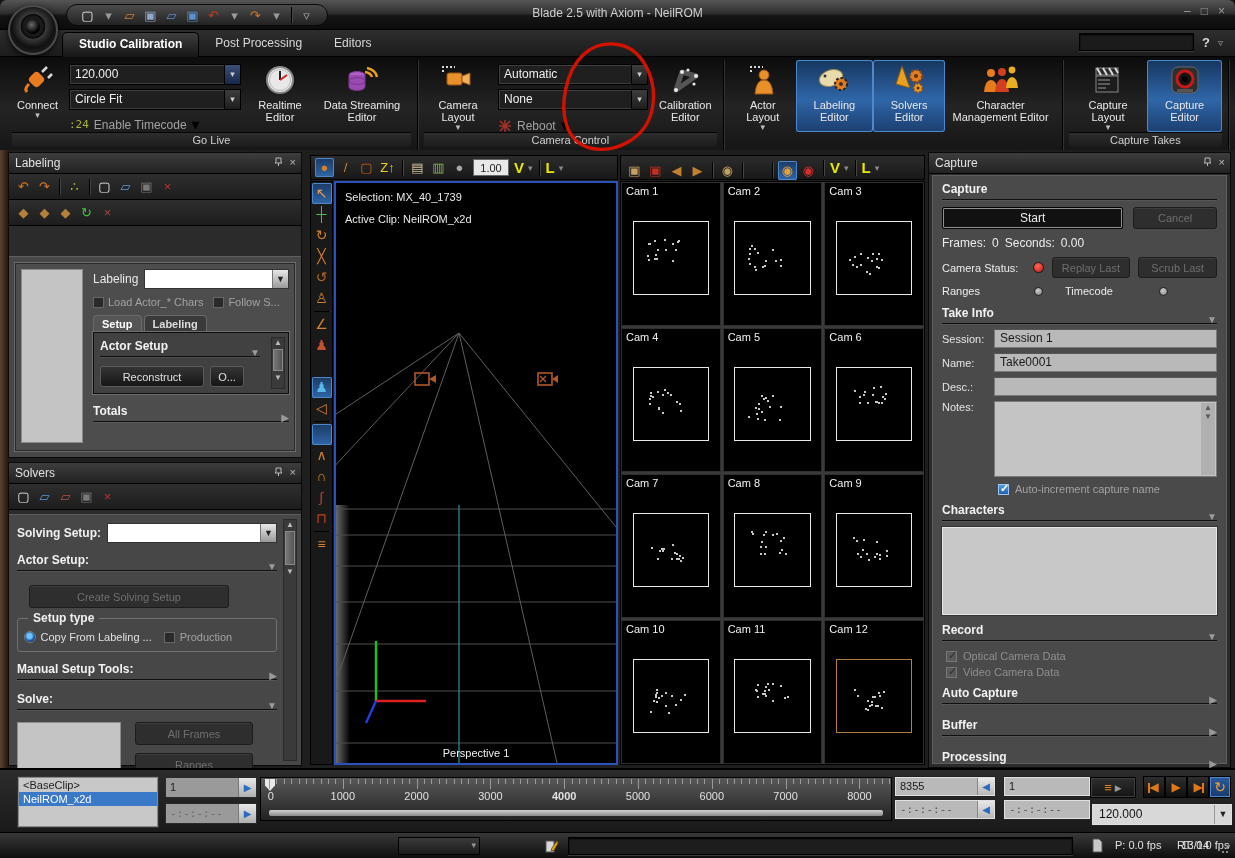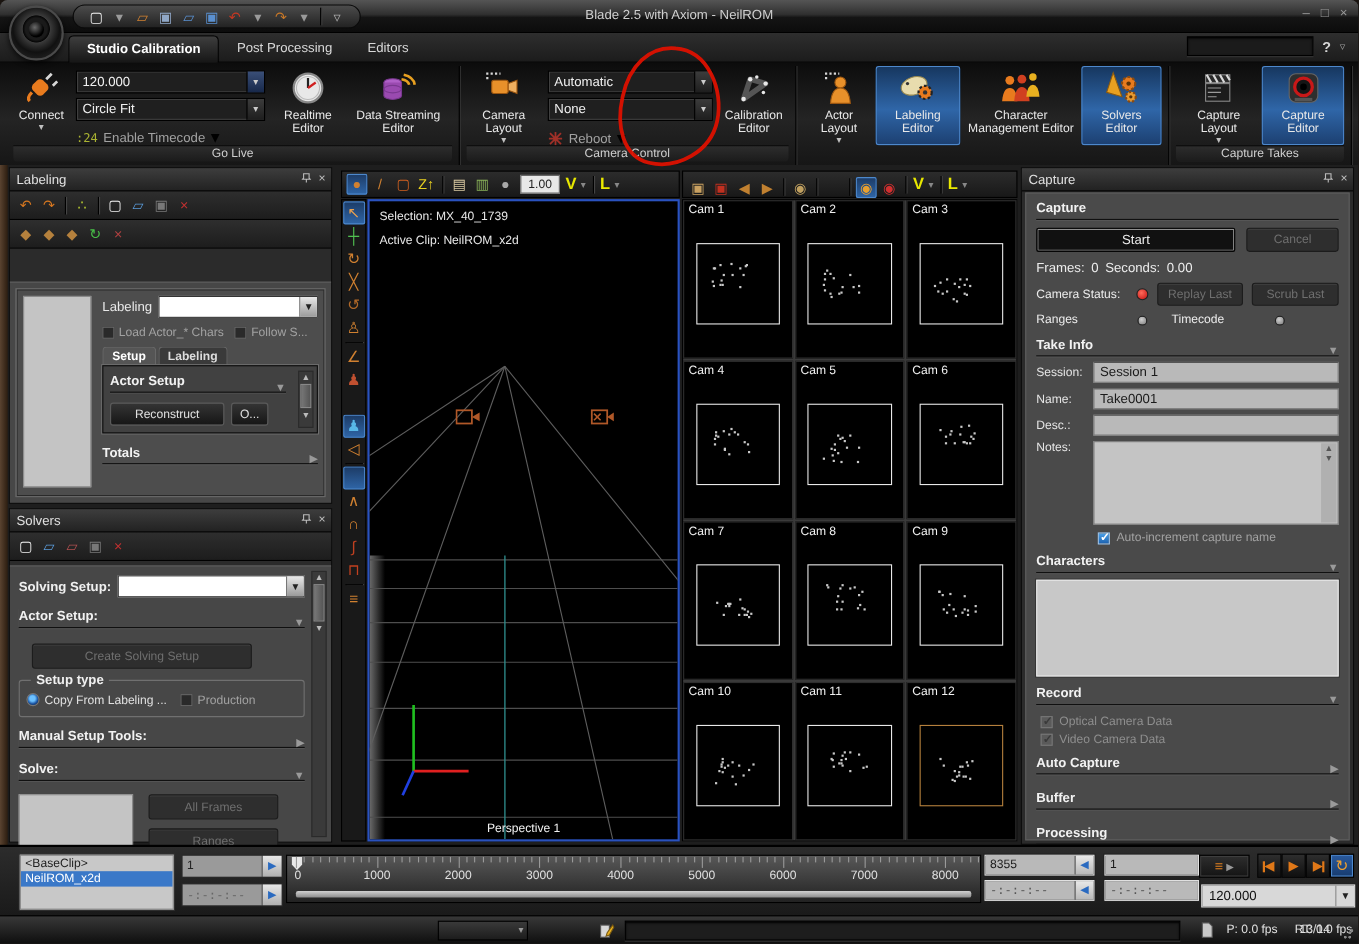--- a/index.html
+++ b/index.html
@@ -389,44 +389,44 @@
           <span class="ric">
             <svg width="34" height="32" viewBox="0 0 34 32">
               <ellipse cx="14" cy="14" rx="12" ry="8" fill="#e8dcae" stroke="#9a8a50" transform="rotate(-18 14 14)"></ellipse>
               <circle cx="8" cy="12" r="1.5" fill="#333"></circle>
               <circle cx="24" cy="20" r="6" fill="#e87b1e" stroke="#222" stroke-width="2" stroke-dasharray="2.5 2"></circle>
               <circle cx="24" cy="20" r="2" fill="#333"></circle>
             </svg>
             </span>
           <span class="rlabel">Labeling Editor</span>
         </div>
+        <div class="rbtn selected">
+          <span class="ric">
+            <svg width="34" height="32" viewBox="0 0 34 32">
+              <path d="M10 2 L18 24 L4 20 Z" fill="#e8a020" stroke="#8a5a10"></path>
+              <circle cx="24" cy="12" r="6" fill="#e87b1e" stroke="#8a4a10" stroke-width="2" stroke-dasharray="2.5 2"></circle>
+              <circle cx="24" cy="12" r="2" fill="#5a3208"></circle>
+              <circle cx="26" cy="24" r="4.5" fill="#e89a30" stroke="#8a4a10" stroke-width="2" stroke-dasharray="2 1.8"></circle>
+              <circle cx="26" cy="24" r="1.5" fill="#5a3208"></circle>
+            </svg>
+            </span>
+          <span class="rlabel">Solvers Editor</span>
+        </div>
         <div class="rbtn" style="width:120px">
           <span class="ric">
             <svg width="40" height="32" viewBox="0 0 40 32">
               <circle cx="10" cy="9" r="4" fill="#e87b1e"></circle>
                 <path d="M3 28 q1 -12 7 -12 q6 0 7 12 z" fill="#e87b1e"></path>
               <circle cx="21" cy="8" r="4" fill="#d04020"></circle>
                 <path d="M14 28 q1 -13 7 -13 q6 0 7 13 z" fill="#d04020"></path>
               <circle cx="31" cy="6" r="3.4" fill="#e8b020"></circle>
                 <path d="M25 24 q1 -11 6 -11 q5 0 6 11 z" fill="#e8b020"></path>
             </svg>
             </span>
           <span class="rlabel">Character Management Editor</span>
-        </div>
-        <div class="rbtn selected">
-          <span class="ric">
-            <svg width="34" height="32" viewBox="0 0 34 32">
-              <path d="M10 2 L18 24 L4 20 Z" fill="#e8a020" stroke="#8a5a10"></path>
-              <circle cx="24" cy="12" r="6" fill="#e87b1e" stroke="#8a4a10" stroke-width="2" stroke-dasharray="2.5 2"></circle>
-              <circle cx="24" cy="12" r="2" fill="#5a3208"></circle>
-              <circle cx="26" cy="24" r="4.5" fill="#e89a30" stroke="#8a4a10" stroke-width="2" stroke-dasharray="2 1.8"></circle>
-              <circle cx="26" cy="24" r="1.5" fill="#5a3208"></circle>
-            </svg>
-            </span>
-          <span class="rlabel">Solvers Editor</span>
         </div>
       </div>
     </div>
 
     <div class="rgroup">
       <div class="gbody">
         <div class="rbtn">
           <span class="ric">
             <svg width="32" height="32" viewBox="0 0 32 32">
               <rect x="4" y="4" width="22" height="7" fill="#2a2a2a" stroke="#888"></rect>
@@ -1091,21 +1091,21 @@
         <span class="tick" style="left: 591.02px; height: 5px;"></span>
         <span class="tick" style="left: 598.4px; height: 10px;"></span>
         <span class="tick" style="left: 605.78px; height: 5px;"></span>
         <span class="tick" style="left: 613.16px; height: 5px;"></span>
         <span class="tick" style="left: 620.54px; height: 5px;"></span>
         <span class="tick" style="left: 627.92px; height: 5px;"></span>
         <span class="tlabel" style="left: 8px; transform: translateX(-20%);">0</span>
         <span class="tlabel" style="left: 81.8px;">1000</span>
         <span class="tlabel" style="left: 155.6px;">2000</span>
         <span class="tlabel" style="left: 229.4px;">3000</span>
-        <span class="tlabel" style="left: 303.2px;">4000</span>
+        <span class="tlabel" style="left: 303.2px; font-weight: bold;">4000</span>
         <span class="tlabel" style="left: 377px;">5000</span>
         <span class="tlabel" style="left: 450.8px;">6000</span>
         <span class="tlabel" style="left: 524.6px;">7000</span>
         <span class="tlabel" style="left: 598.4px;">8000</span>
       </div>
     <div class="tr-fields">
       <div class="trrow">
         <div class="trf" style="width:100px;">
           <span class="val" style="flex:1">8355</span>
           <span class="abtn">◀</span>

